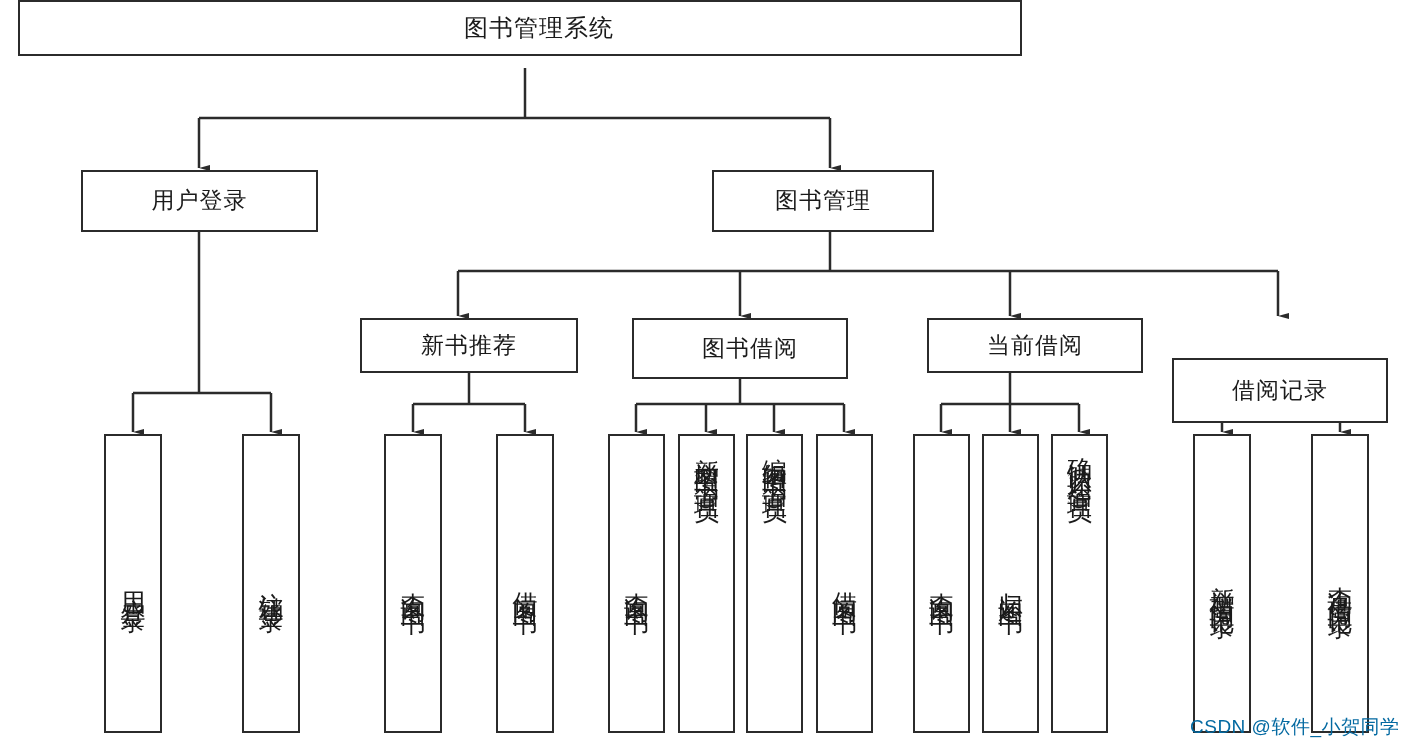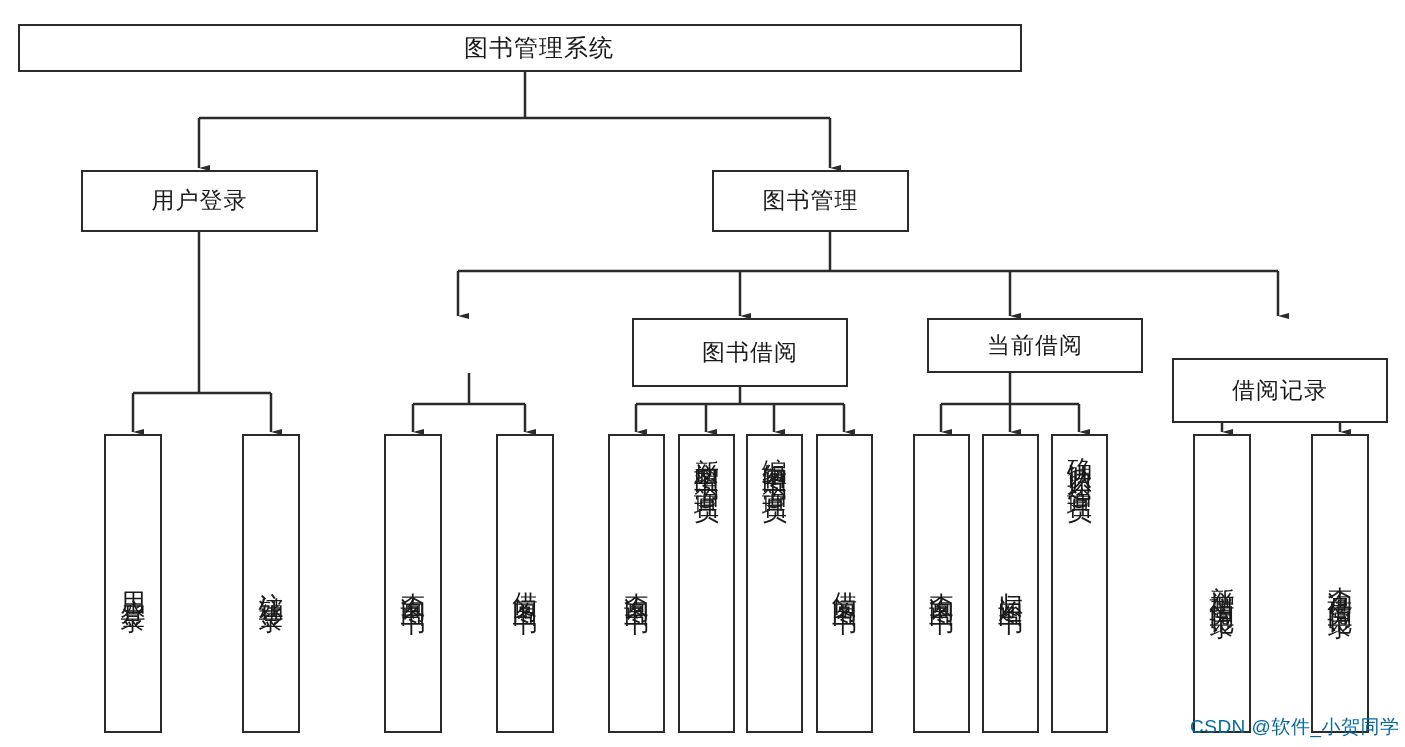--- a/index.html
+++ b/index.html
@@ -108,32 +108,35 @@
       <path d="M1010,404 L1010,432" marker-end="url(#arw)"></path>
       <path d="M1079,404 L1079,432" marker-end="url(#arw)"></path>
 
       <path d="M1278,373 L1278,404"></path>
       <path d="M1222,404 L1340,404"></path>
       <path d="M1222,404 L1222,432" marker-end="url(#arw)"></path>
       <path d="M1340,404 L1340,432" marker-end="url(#arw)"></path>
     </g>
   </svg>
 
-  <div class="node h-node root" style="left:18px;top:24px;width:1004px;height:48px;padding-left:38px;">
+  <div class="node h-node root" style="left:18px;top:0;width:1004px;height:56px;padding-left:38px;">
     <span class="lbl">图书管理系统</span>
   </div>
 
   <div class="node h-node" style="left:81px;top:170px;width:237px;height:62px;">
     <span class="lbl">用户登录</span>
   </div>
-  <div class="node h-node" style="left:712px;top:170px;width:197px;height:62px;">
+  <div class="node h-node" style="left:712px;top:170px;width:222px;height:62px;">
     <span class="lbl">图书管理</span>
   </div>
 
-  <div class="node h-node" style="left:632px;top:318px;width:216px;height:69px;padding-left:20px;">
+  <div class="node h-node" style="left:360px;top:318px;width:218px;height:55px;">
+    <span class="lbl">新书推荐</span>
+  </div>
+  <div class="node h-node" style="left:632px;top:318px;width:216px;height:61px;padding-left:20px;">
     <span class="lbl">图书借阅</span>
   </div>
   <div class="node h-node" style="left:902px;top:318px;width:216px;height:55px;margin-left:25px;">
     <span class="lbl">当前借阅</span>
   </div>
   <div class="node h-node" style="left:1172px;top:318px;width:216px;height:65px;margin-top:40px;">
     <span class="lbl">借阅记录</span>
   </div>
 
   <div class="node v-node center" style="left:104px;top:434px;width:58px;height:299px;">

